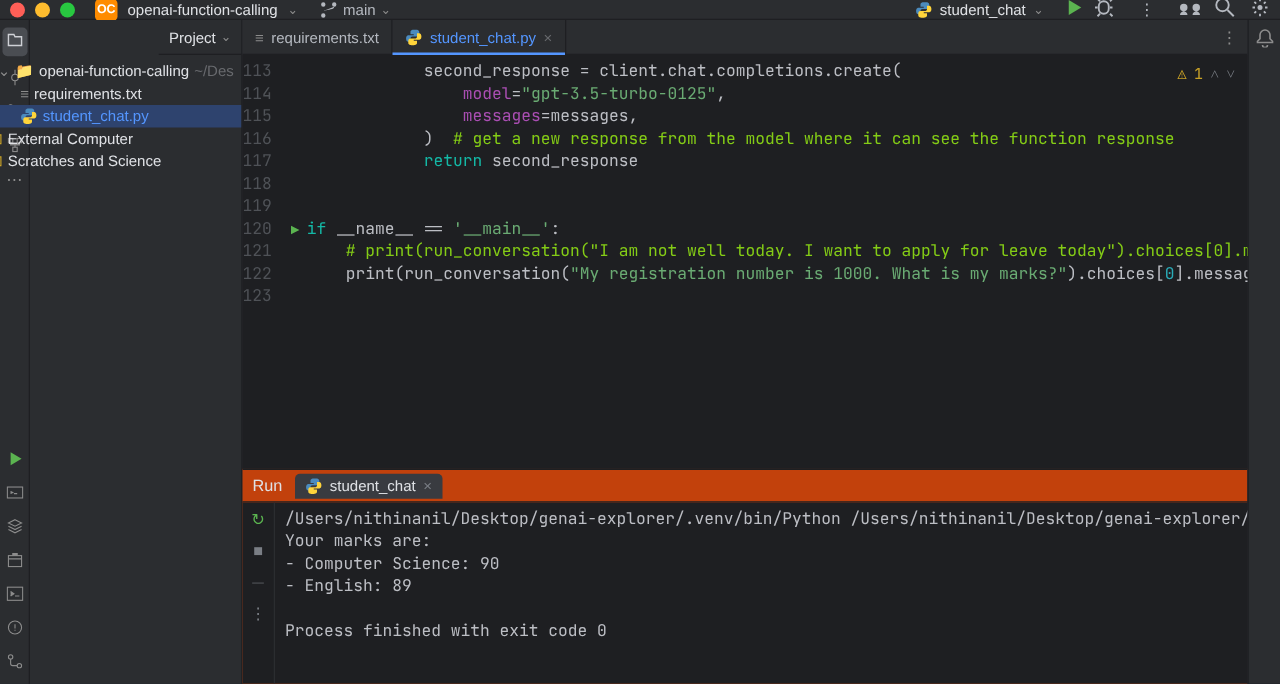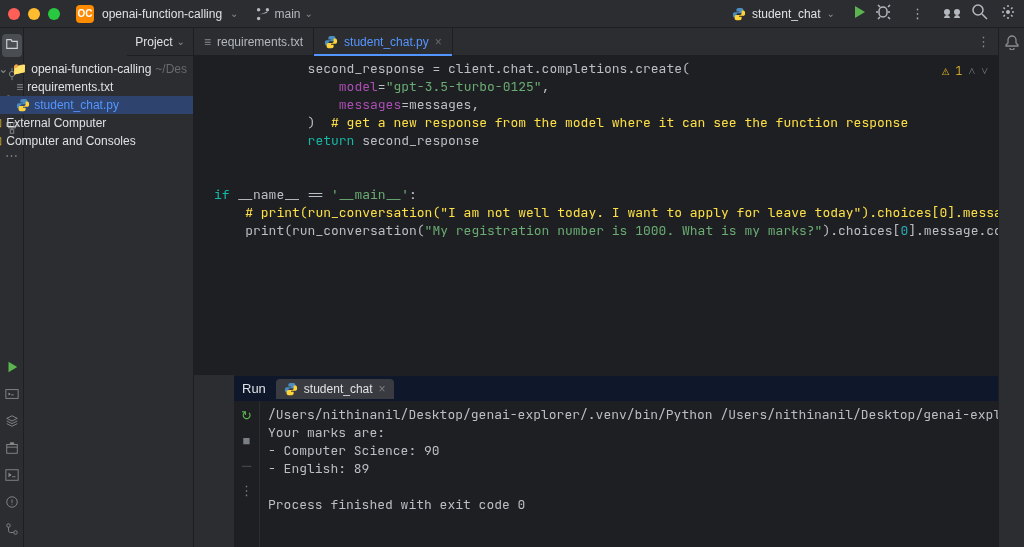--- a/index.html
+++ b/index.html
@@ -8,21 +8,21 @@
   background: #2b2d30;
   color: #dfe1e5;
   font-size: 13px;
   width: 1024px;
   height: 547px;
   overflow: hidden;
   display: flex;
   flex-direction: column;
 }
 .titlebar {
-  height: 28px;
+  height: 16px;
   background: #2b2d30;
   display: flex;
   align-items: center;
   padding: 0 8px;
   gap: 8px;
   border-bottom: 1px solid #1e1f22;
 }
 .traffic-lights { display: flex; gap: 8px; margin-right: 8px; }
 .tl { width: 12px; height: 12px; border-radius: 50%; }
 .tl.close { background: #ff5f57; }
@@ -60,25 +60,25 @@
 .tab .close-x { color: #686a6e; font-size: 12px; }
 .tab-right { margin-left: auto; padding: 0 8px; color: #8c8c8c; }
 .code-wrap { flex: 1; display: flex; background: #1e1f22; overflow: hidden; font-family: "JetBrains Mono", Menlo, Consolas, monospace; font-size: 13px; line-height: 18px; position: relative; }
 .gutter { width: 50px; text-align: right; color: #4f5257; padding-top: 4px; }
 .gutter div { padding-right: 8px; position: relative; }
 .gutter .play { position:absolute; right:-14px; top:2px; color:#5bb450; font-size:11px;}
 .code { padding-top: 4px; padding-left: 20px; white-space: pre; color: #bcbec4; }
 .c-str { color: #6aab73; }
 .c-kw { color: #14b8a6; }
 .c-param { color: #aa4eb3; }
-.c-cmt { color: #fde047; }
+.c-cmt { color: #84cc16; }
 .c-num { color: #2aacb8; }
 .warn-badge { position:absolute; top:6px; right:10px; display:flex; gap:6px; align-items:center; color:#c9a227; font-size:12px;}
 .warn-badge .caret{color:#7a7e85;}
-.bottom-panel { border-top: 1px solid #1e1f22; background: #0f172a; display: flex; margin-left: 40px; }
+.bottom-panel { border-top: 1px solid #1e1f22; background: #c2410c; display: flex; }
 .bottom-content { flex: 1; display: flex; flex-direction: column; }
 .run-header { height: 26px; display: flex; align-items: center; padding: 0 8px; gap: 10px; border-bottom: 1px solid #1e1f22; }
 .run-tab { display: flex; align-items: center; gap: 6px; font-size: 12px; color: #dfe1e5; background:#393b40; padding:3px 8px; border-radius:4px 4px 0 0;}
 .run-title { font-size: 13px; font-weight: 500; }
 .console-wrap { display: flex; flex: 1; background: #1e1f22; }
 .console-rail { width: 26px; display: flex; flex-direction: column; align-items: center; padding: 6px 0; gap: 10px; color: #7a7e85; border-right: 1px solid #2b2d30; }
 .console { flex: 1; padding: 4px 8px; font-family: "JetBrains Mono", Menlo, Consolas, monospace; font-size: 13px; line-height: 18px; color: #bcbec4; white-space: pre; overflow: hidden; }
 .right-rail { width: 26px; background: #2b2d30; border-left: 1px solid #1e1f22; display: flex; flex-direction: column; align-items: center; padding-top: 6px; gap: 12px; color: #8c8c8c; }
 .right-rail .badge{position:relative;}
 svg { fill: currentColor; }
@@ -186,21 +186,21 @@
         <span style="color:#5496ff">student_chat.py</span>
       </div>
       <div class="tree-row">
         <span style="color:#8c8c8c">›</span>
         <span style="color:#c9a227">⊞</span>
         <span>External Computer</span>
       </div>
       <div class="tree-row">
         <span style="color:#8c8c8c">›</span>
         <span style="color:#c9a227">⊡</span>
-        <span>Computer and Consoles</span>
+        <span>Scratches and Science</span>
       </div>
     </div>
   </div>
 
   <div class="editor-area">
     <div class="tabs">
       <div class="tab">
         <span style="color:#8c8c8c">≡</span>
         <span>requirements.txt</span>
       </div>
@@ -215,20 +215,33 @@
         <span class="close-x">×</span>
       </div>
       <div class="tab-right">⋮</div>
     </div>
     <div class="code-wrap">
       <div class="warn-badge">
         <span>⚠</span>
         <span>1</span>
         <span class="caret">˄</span>
         <span class="caret">˅</span>
+      </div>
+      <div class="gutter">
+        <div>113</div>
+        <div>114</div>
+        <div>115</div>
+        <div>116</div>
+        <div>117</div>
+        <div>118</div>
+        <div>119</div>
+        <div><span>120</span><span class="play">▶</span></div>
+        <div>121</div>
+        <div>122</div>
+        <div>123</div>
       </div>
       <div class="code"><div><span>            second_response = client.chat.completions.create(</span></div><div><span>                </span><span class="c-param">model</span><span>=</span><span class="c-str">"gpt-3.5-turbo-0125"</span><span>,</span></div><div><span>                </span><span class="c-param">messages</span><span>=messages,</span></div><div><span>            )  </span><span class="c-cmt"># get a new response from the model where it can see the function response</span></div><div><span>            </span><span class="c-kw">return</span><span> second_response</span></div><div> </div><div> </div><div><span class="c-kw">if</span><span> __name__ == </span><span class="c-str">'__main__'</span><span>:</span></div><div><span>    </span><span class="c-cmt"># print(run_conversation("I am not well today. I want to apply for leave today").choices[0].message.content)</span></div><div><span>    print(run_conversation(</span><span class="c-str">"My registration number is 1000. What is my marks?"</span><span>).choices[</span><span class="c-num">0</span><span>].message.content)</span></div><div> </div></div>
     </div>
 
     <div class="bottom-panel" style="height:172px">
       <div class="bottom-content">
         <div class="run-header">
           <span class="run-title">Run</span>
           <div class="run-tab">
             <span class="pyicon">

